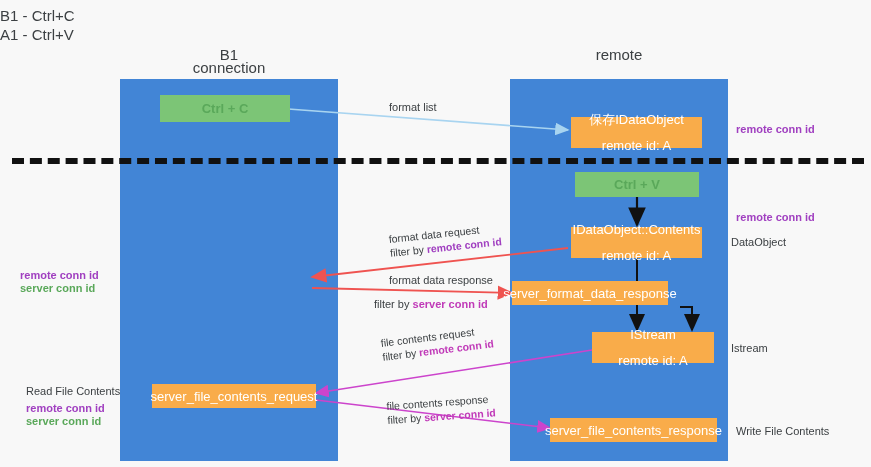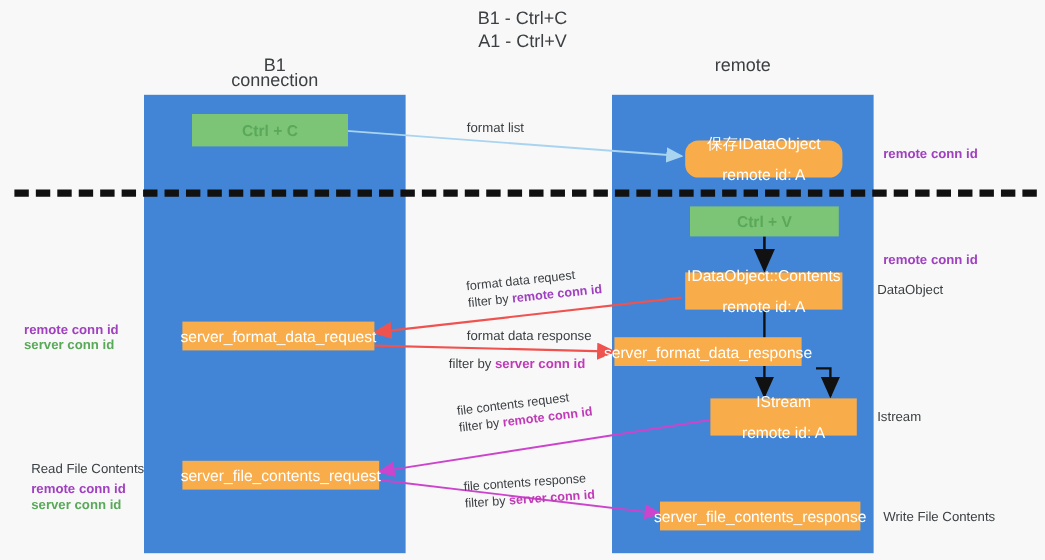--- a/index.html
+++ b/index.html
@@ -8,21 +8,21 @@
     background:#f8f8f8;
     font-family:"Liberation Sans","DejaVu Sans",sans-serif;
     position:relative;
     overflow:hidden;
     color:#3c4043;
   }
   #stage{position:absolute;left:0;top:0;width:871px;height:467px;}
   .abs{position:absolute;}
   
   .title{
-    left:0;top:6px;width:871px;text-align:center;
+    left:0;top:6px;width:871px;text-align:left;
     font-size:15px;line-height:19px;color:#3c4043;
   }
   
   .colhead{
     text-align:center;font-size:15px;line-height:13px;color:#3c4043;
   }
   
   .lane{background:#4285d6;}
   
   .box{
@@ -103,41 +103,38 @@
 
     <line x1="592" y1="350" x2="316" y2="393" stroke="#cc44cc" stroke-width="1.6" marker-end="url(#ah-mag)"></line>
 
     <line x1="316" y1="400" x2="550" y2="428" stroke="#cc44cc" stroke-width="1.6" marker-end="url(#ah-mag)"></line>
   </svg>
 
   <div class="abs box green" style="left:160px;top:95px;width:130px;height:27px;">
     <span>Ctrl + C</span>
   </div>
 
-  <div class="abs box orange" style="left:571px;top:117px;width:131px;height:31px;border-radius:11px;">
+  <div class="abs box orange" style="left:571px;top:117px;width:131px;height:31px;">
     <span>
       <span>保存IDataObject</span><br>
       <span>remote id: A</span>
     </span>
   </div>
 
   <div class="abs box green" style="left:575px;top:172px;width:124px;height:25px;">
     <span>Ctrl + V</span>
   </div>
 
   <div class="abs box orange" style="left:571px;top:227px;width:131px;height:31px;">
     <span>
       <span>IDataObject::Contents</span><br>
       <span>remote id: A</span>
     </span>
   </div>
 
-  <div class="abs box orange" style="left:152px;top:268px;width:160px;height:24px;">
-    <span>server_format_data_request</span>
-  </div>
 
   <div class="abs box orange" style="left:512px;top:281px;width:156px;height:24px;">
     <span>server_format_data_response</span>
   </div>
 
   <div class="abs box orange" style="left:592px;top:332px;width:122px;height:31px;">
     <span>
       <span>IStream</span><br>
       <span>remote id: A</span>
     </span>

